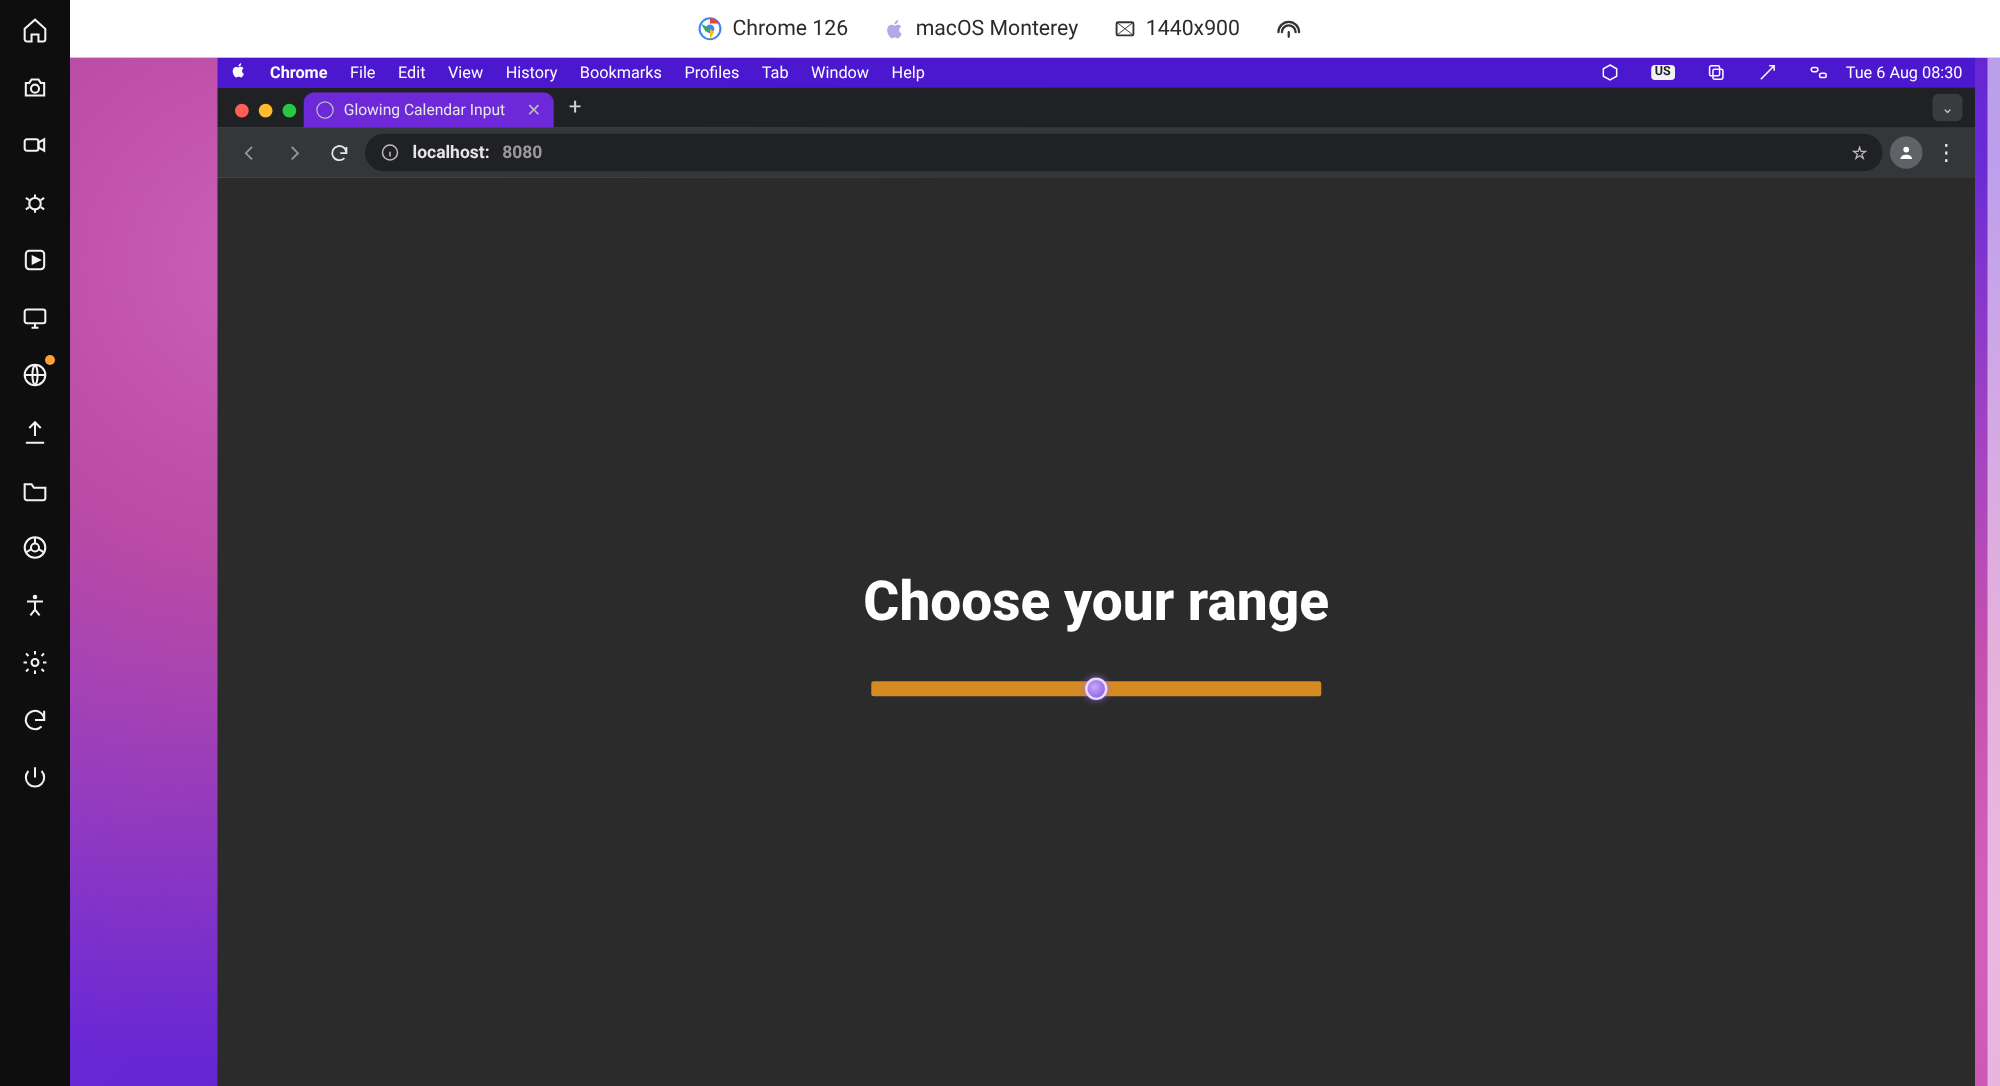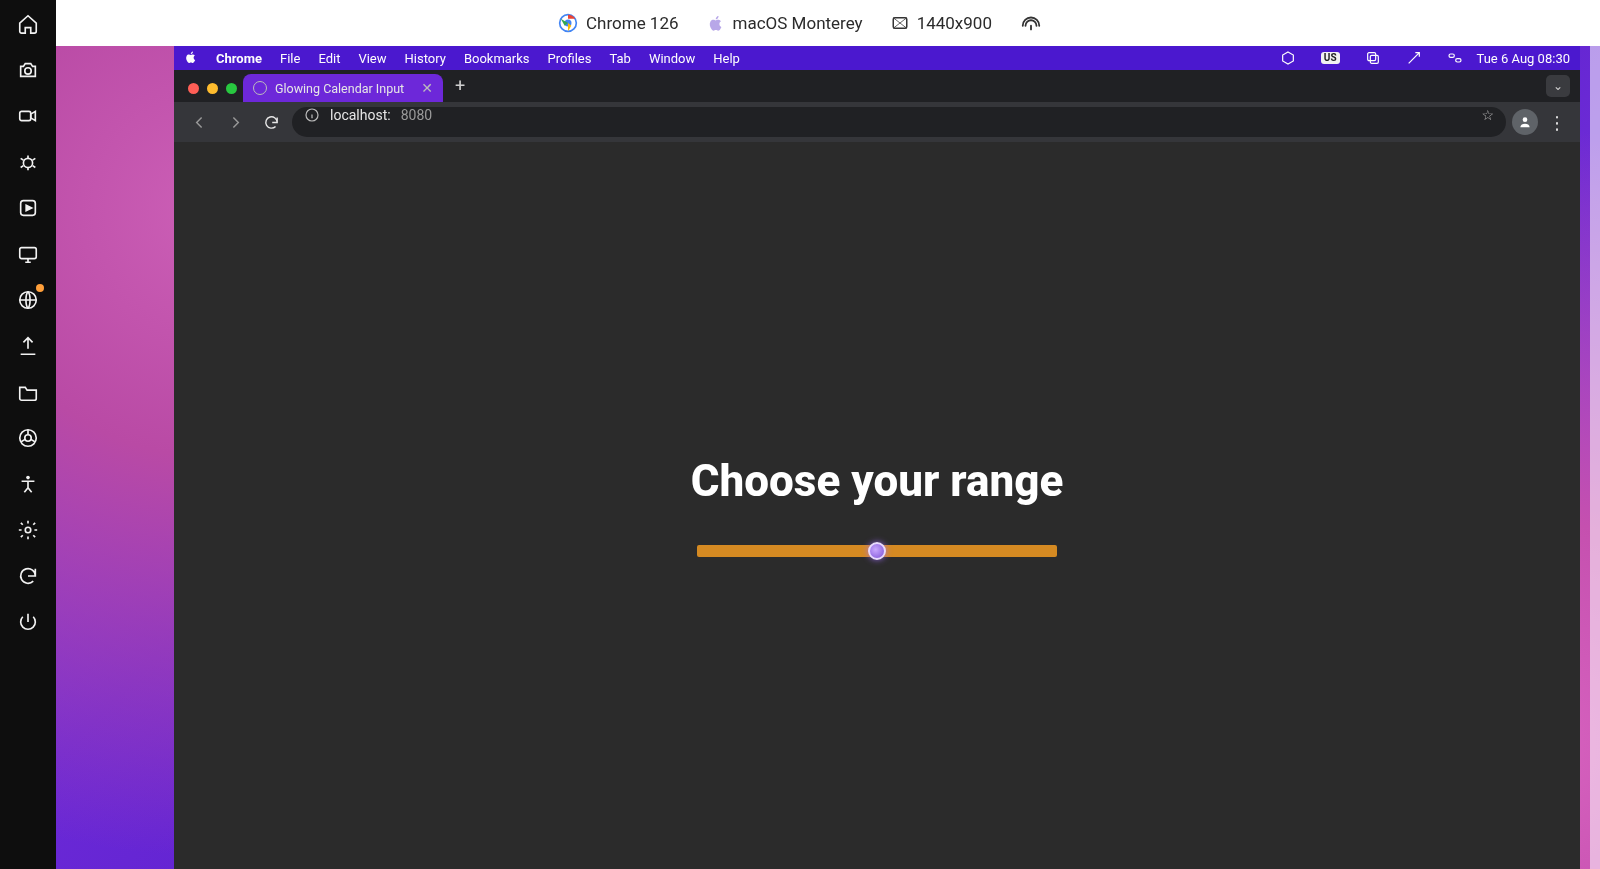--- a/index.html
+++ b/index.html
@@ -151,22 +151,22 @@
     padding: 0 10px; gap: 6px;
   }
   .nav-btn {
     width:30px; height:30px; display:flex; align-items:center; justify-content:center;
     color:#9a9a9a; cursor:pointer; border-radius:50%;
   }
   .nav-btn.enabled { color:#e6e6e6; }
   .nav-btn svg { width:17px; height:17px; stroke:currentColor; fill:none; stroke-width:2; }
   .omnibox {
     flex:1; height:30px; background:#202124; border-radius:15px;
-    display:flex; padding:0 12px; gap:10px;
-    color:#e6e6e6; font-size:14px;
+    display:flex; align-items:center; padding:0 12px; gap:10px;
+    color:#e6e6e6; font-size:14px;font-weight:bold;
   }
   .omnibox .site-info { width:16px; height:16px; display:flex; align-items:center; justify-content:center; }
   .omnibox .site-info svg { width:16px; height:16px; stroke:#bcbcbc; fill:none; stroke-width:1.8; }
   .omnibox .url-host { color:#e6e6e6; }
   .omnibox .url-port { color:#9a9a9a; }
   .omnibox .omni-spacer { flex:1; }
   .omnibox .star { color:#bcbcbc; cursor:pointer; }
   .toolbar-right { display:flex; align-items:center; gap:6px; }
   .avatar-btn {
     width:26px; height:26px; border-radius:50%; background:#5f6368;

